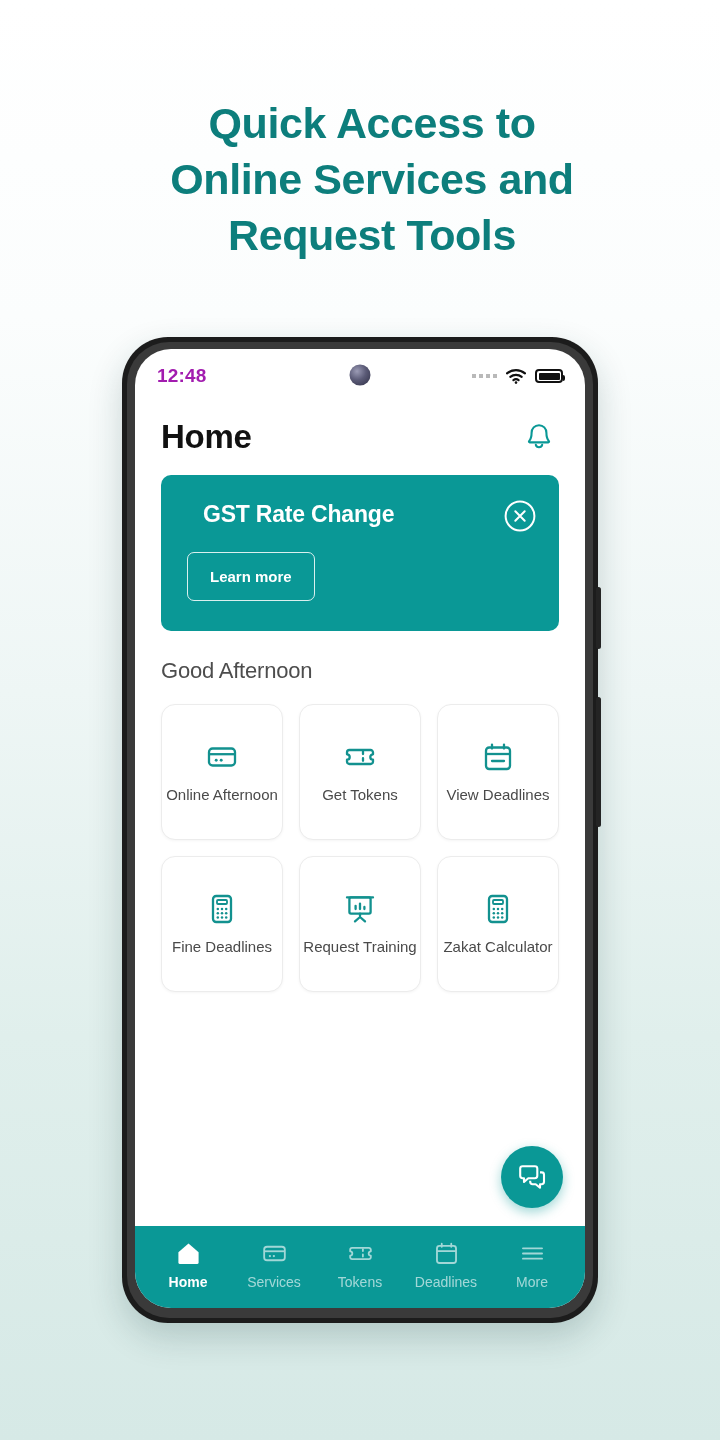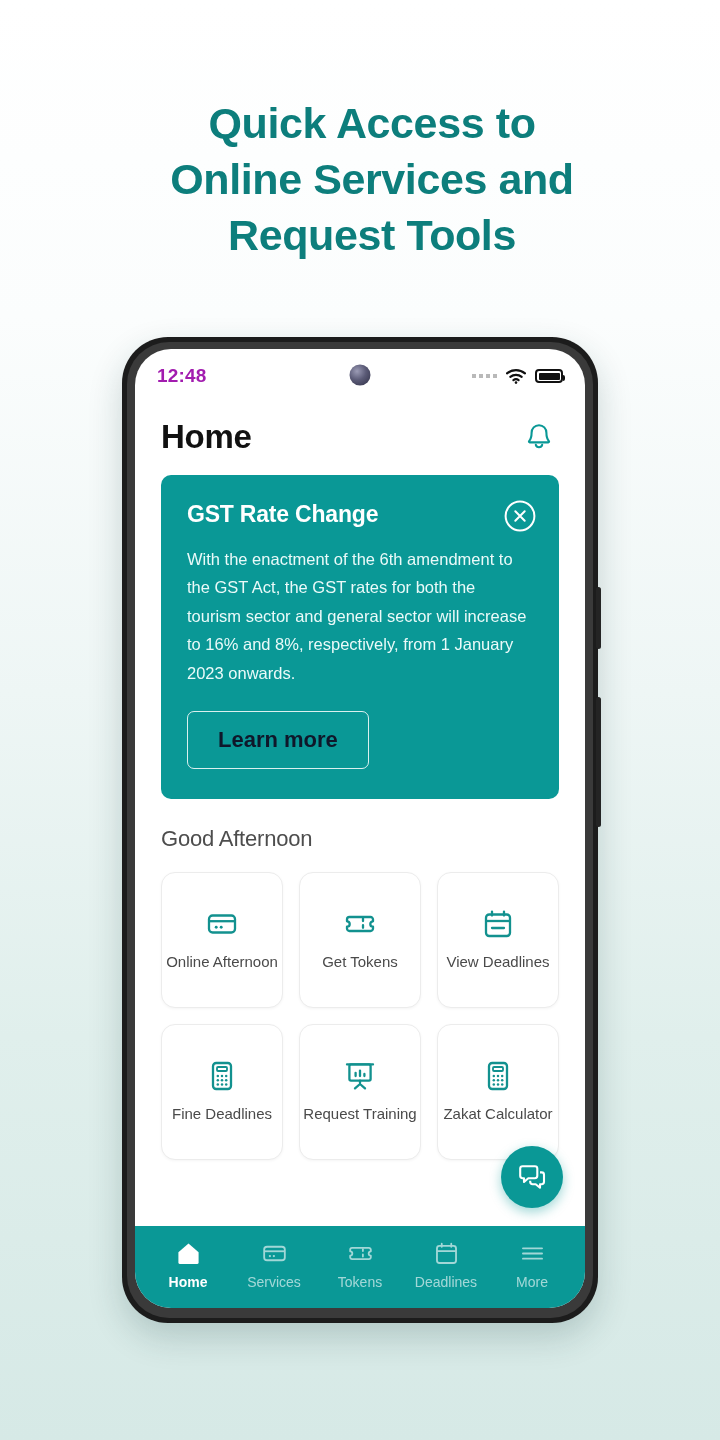--- a/index.html
+++ b/index.html
@@ -96,38 +96,38 @@
   }
 
   
   .banner{
     background:#0a9896;
     border-radius:10px;
     padding:26px 26px 30px 26px;
     position:relative;
     color:#fff;
   }
-  .banner-title{ font-size:23px; font-weight:700; letter-spacing:-0.2px; padding-right:44px; }
+  .banner-title{ font-size:23px; font-weight:700; letter-spacing:-0.2px; padding-right:44px;margin-left:16px; }
   .banner-close{
     position:absolute; right:22px; top:24px;
     width:34px; height:34px;
   }
   .banner-text{
     margin-top:17px;
     font-size:16.5px; line-height:1.72;
     color:#eafaf9;
     font-weight:400;
   }
   .learn-btn{
     margin-top:24px;
     display:inline-block;
     border:1.5px solid rgba(255,255,255,.85);
     border-radius:7px;
-    padding:15px 30px;
-    font-size:22px; font-weight:700; color:#0f172a;
+    padding:15px 22px;
+    font-size:15px; font-weight:700; color:#ffffff;
     background:transparent;
     font-family:inherit;
     cursor:pointer;
   }
 
   
   .greeting{
     margin-top:27px;
     font-size:22px; color:#4d4d4d; font-weight:400; letter-spacing:-0.2px;
   }
@@ -236,21 +236,20 @@
       <div class="body-scroll">
 
         <div class="banner">
           <div class="banner-title">GST Rate Change</div>
           <span class="banner-close">
             <svg width="34" height="34" viewBox="0 0 34 34">
               <circle cx="17" cy="17" r="14.4" fill="none" stroke="#ffffff" stroke-width="2"></circle>
               <path d="M12.3 12.3 21.7 21.7M21.7 12.3 12.3 21.7" stroke="#ffffff" stroke-width="2" stroke-linecap="round"></path>
             </svg>
           </span>
-          <div class="banner-text">With the enactment of the 6th amendment to the GST Act, the GST rates for both the tourism sector and general sector will increase to 16% and 8%, respectively, from 1 January 2023 onwards.</div>
           <button class="learn-btn">Learn more</button>
         </div>
 
         <div class="greeting">Good Afternoon</div>
 
         <div class="tile-grid">
 
           <div class="tile">
             <span>
               <svg width="34" height="34" viewBox="0 0 34 34">

